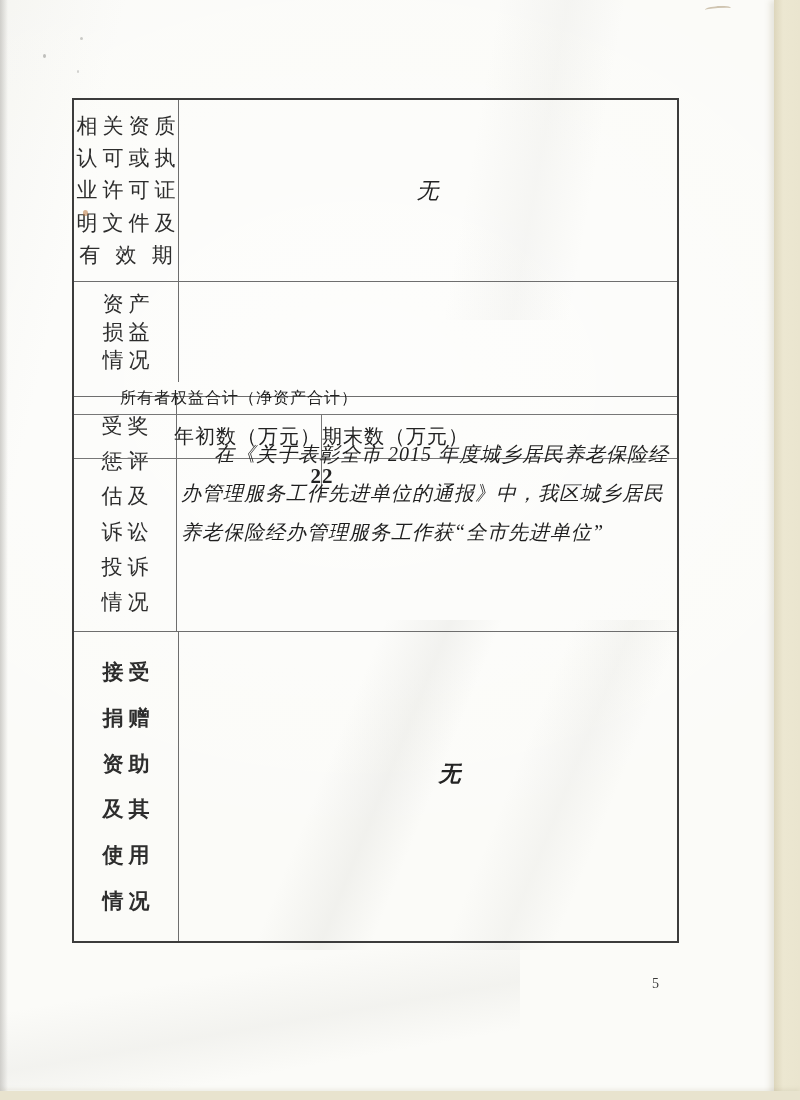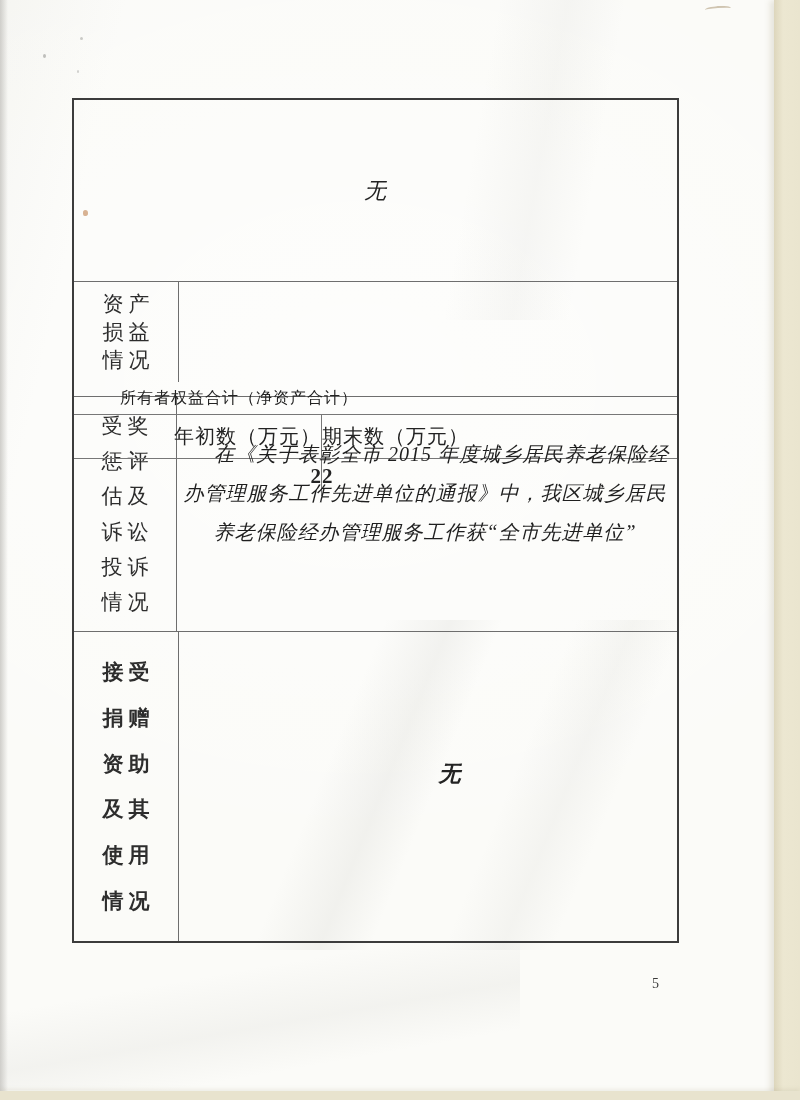--- a/index.html
+++ b/index.html
@@ -91,21 +91,20 @@
   .sub-col-left { width:248px; border-right:1px solid #777; text-align:right; }
   .sub-col-right { flex:1; text-align:left; }
   .sub-cols > div { line-height:43px; font-size:20px; letter-spacing:1px; }
   .sub-vals > div { line-height:34px; font-size:21px; font-weight:bold; }
 
   
   .para {
     padding:38px 8px 0 4px;
     font-size:20px; line-height:39px; letter-spacing:1px;
     color:#1f1f1f;
-    text-align:center;
   }
   .para-line { white-space:nowrap; }
   .para-indent { text-indent:33px; }
 
   .page-number {
     position:absolute; left:652px; top:976px;
     font-size:14px; color:#3a3a3a;
   }
 </style>
 </head>
@@ -113,20 +112,27 @@
 
 <div class="page">
 
   <div class="wrinkle2"></div>
   <div class="wrinkle1"></div>
   <div class="wrinkle3"></div>
 
   <div class="doc-table">
 
     <div class="trow bordered row-1">
+      <div class="label-cell">
+        <span class="label-line">相关资质</span>
+        <span class="label-line">认可或执</span>
+        <span class="label-line">业许可证</span>
+        <span class="label-line">明文件及</span>
+        <span class="label-line">有 效 期</span>
+      </div>
       <div class="content-cell center-cell">
         <span class="kaiti wu">无</span>
       </div>
     </div>
 
     <div class="trow bordered row-2">
       <div class="label-cell">
         <span class="label-line">资产</span>
         <span class="label-line">损益</span>
         <span class="label-line">情况</span>

